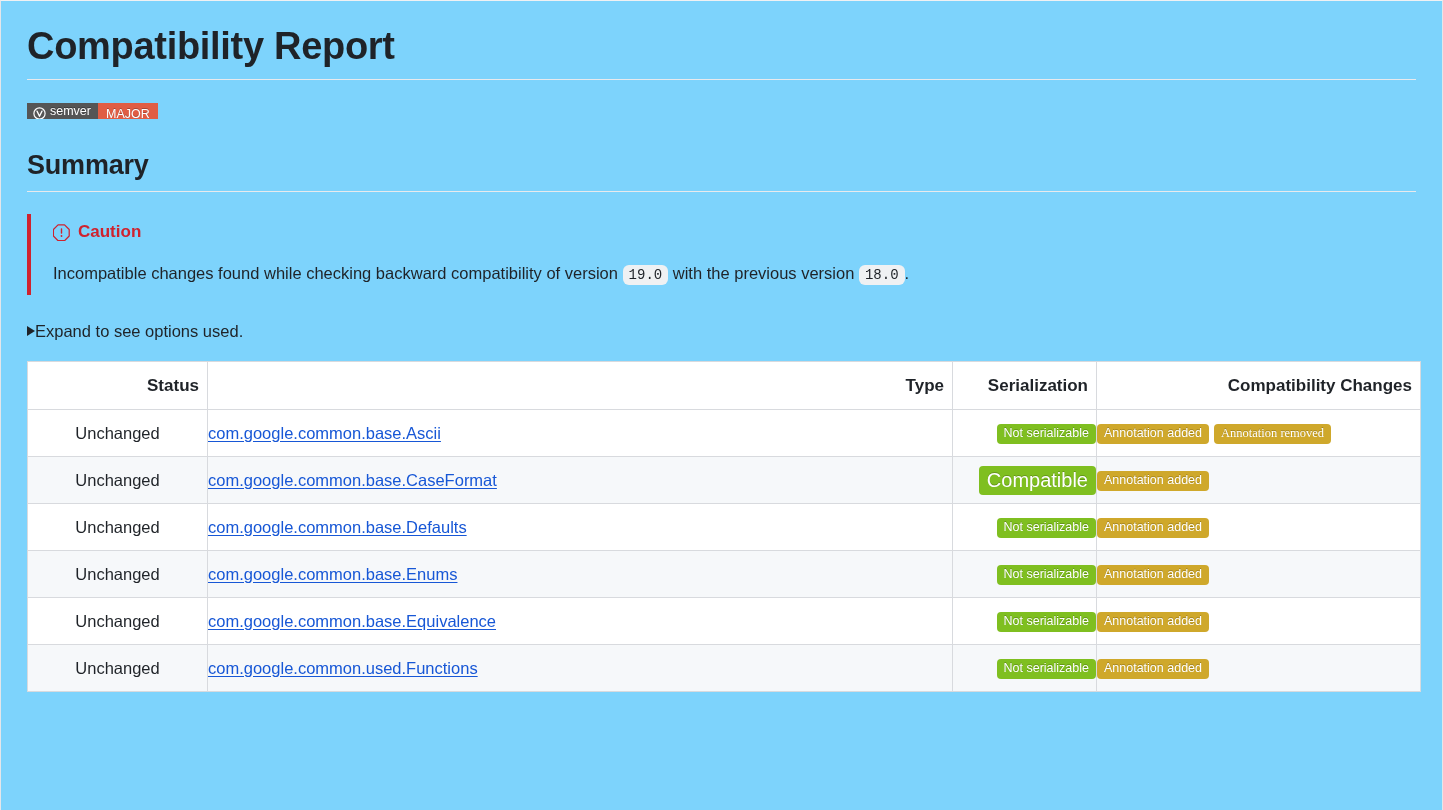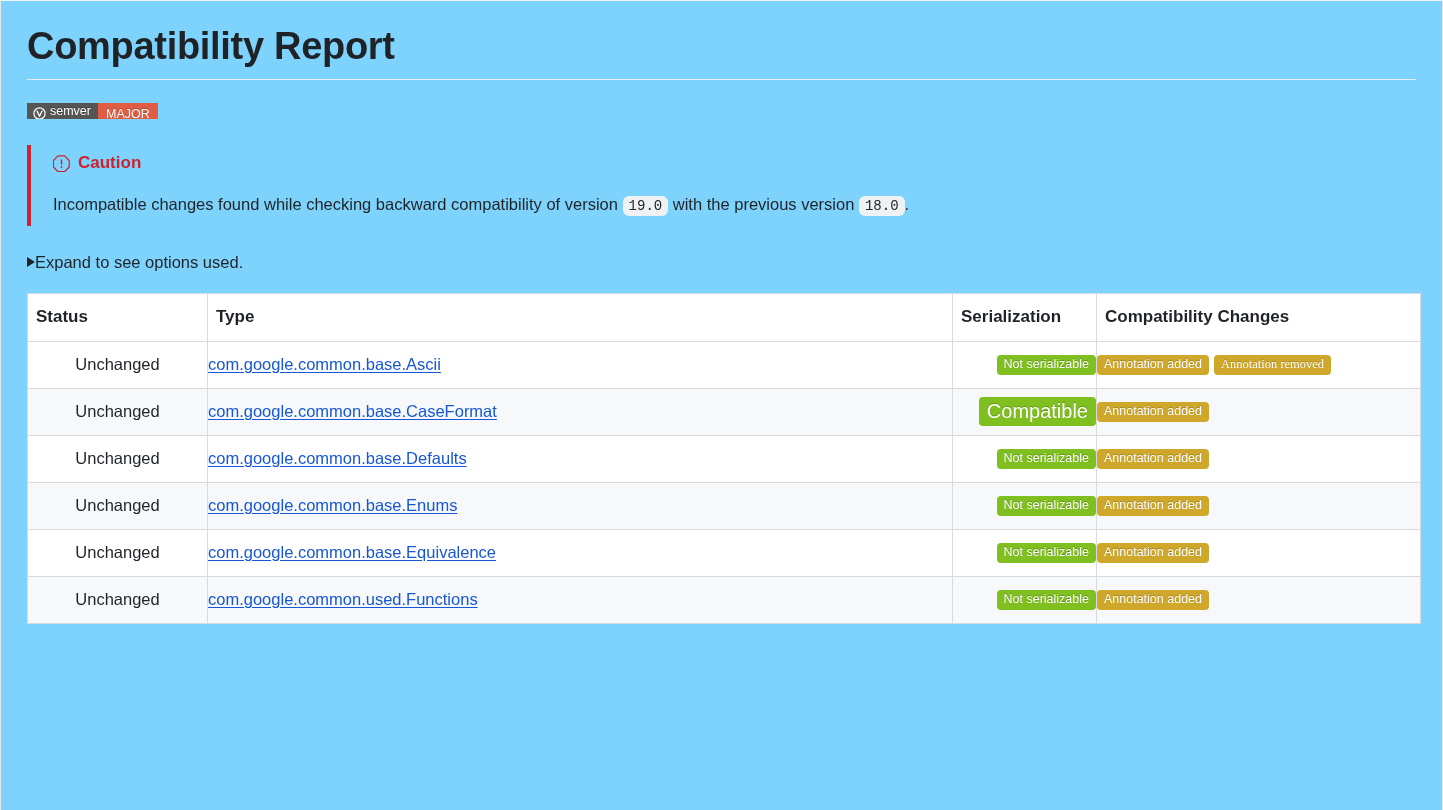--- a/index.html
+++ b/index.html
@@ -142,21 +142,21 @@
     table-layout: fixed;
     font-size: 16.5px;
   }
   table.results th,
   table.results td {
     border: 1px solid #d8dade;
     padding: 0;
     vertical-align: middle;
   }
   table.results th {
-    text-align: left;
+    text-align: right;
     font-weight: 600;
     font-size: 17px;
     height: 47px;
     padding: 0 8px;
     background: #ffffff;
     color: #1f2328;
   }
   table.results td {
     height: 46px;
   }
@@ -217,20 +217,21 @@
           <svg width="13" height="13" viewBox="0 0 13 13" aria-hidden="true">
             <circle cx="6.5" cy="6.5" r="5.6" fill="none" stroke="#ffffff" stroke-width="1.2"></circle>
             <path d="M4 4.1 L6.5 9.3 L9 4.1" fill="none" stroke="#ffffff" stroke-width="1.3" stroke-linecap="round" stroke-linejoin="round"></path>
           </svg>
         </span>
         <span>semver</span>
       </span>
       <span class="semver-right">MAJOR</span>
     </div>
 
+    <h2 class="section-title">Summary</h2>
 
     <div class="alert">
       <div class="alert-head">
         <span>
           <svg width="17" height="17" viewBox="0 0 16 16" aria-hidden="true">
             <path d="M4.7 1.2 h6.6 L16 5.9 v6.6 L11.3 17.2 H4.7 L0 12.5 V5.9 Z" transform="scale(0.93) translate(0.4,-0.3)" fill="none" stroke="#cf222e" stroke-width="1.25" stroke-linejoin="round"></path>
             <rect x="7.35" y="4.1" width="1.3" height="5" rx="0.55" fill="#cf222e"></rect>
             <circle cx="8" cy="11.3" r="0.85" fill="#cf222e"></circle>
           </svg>
         </span>

